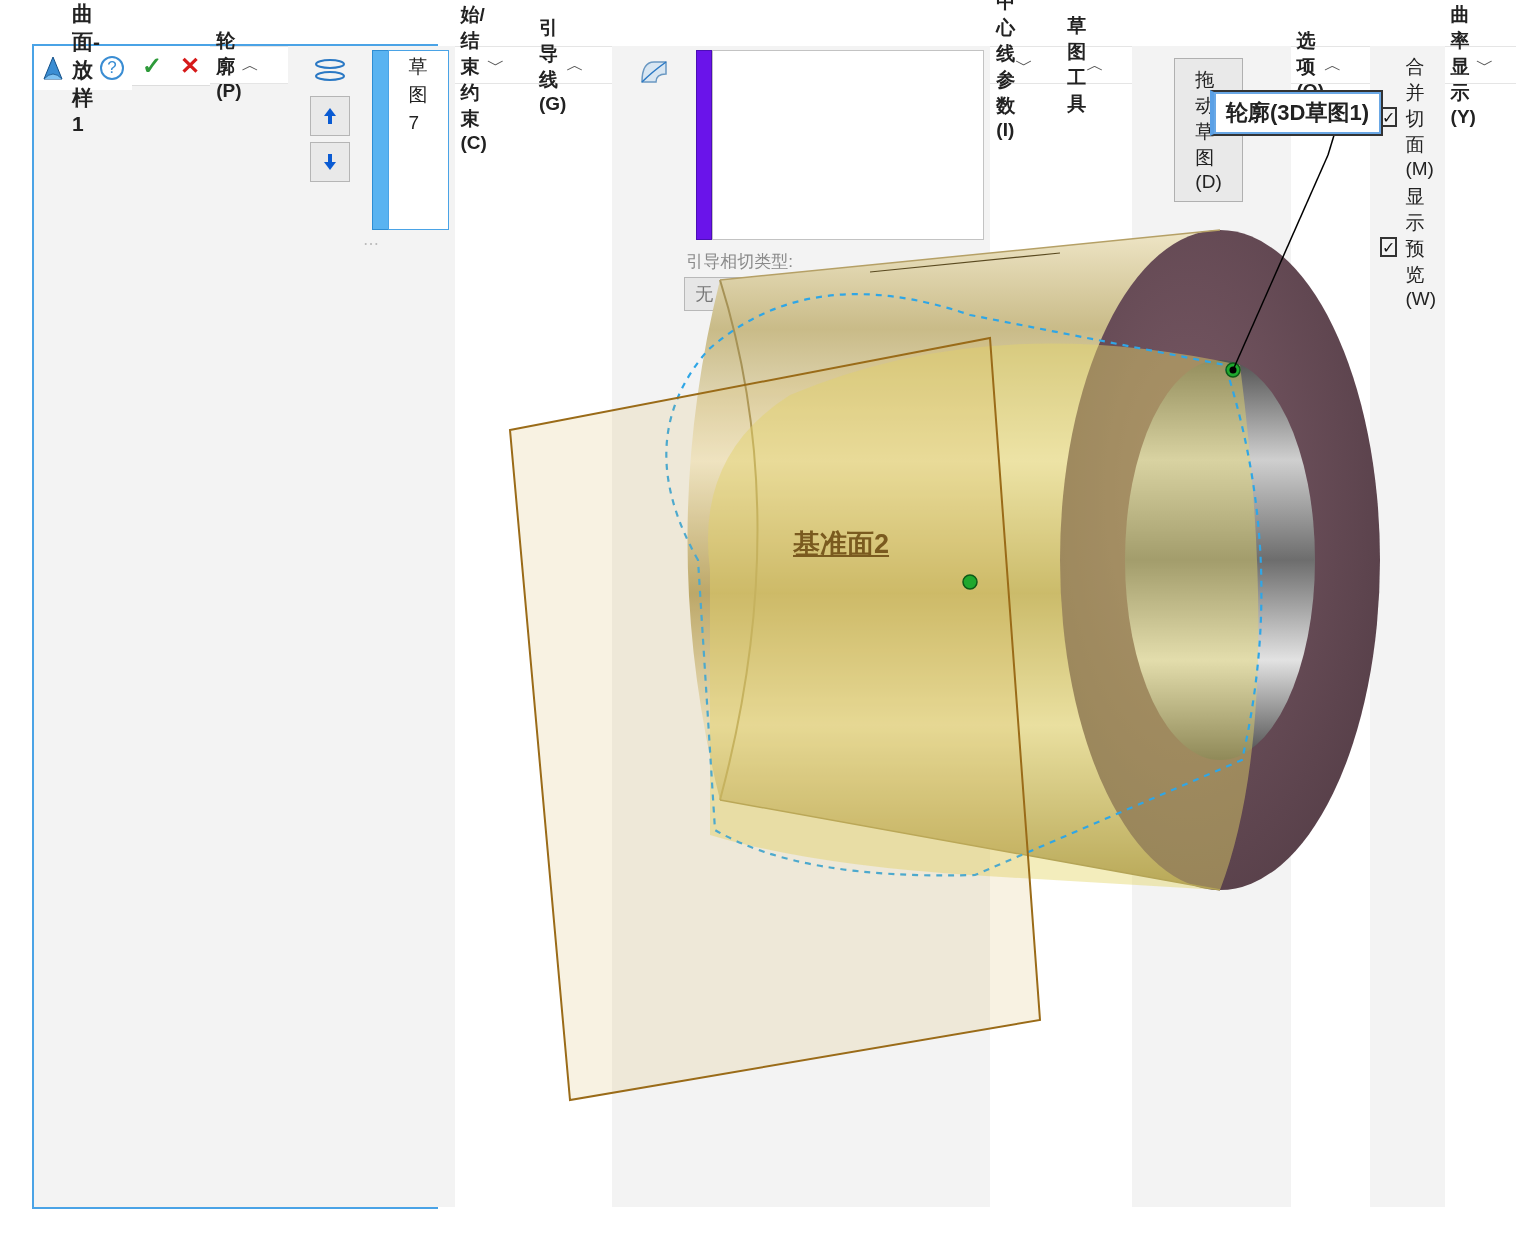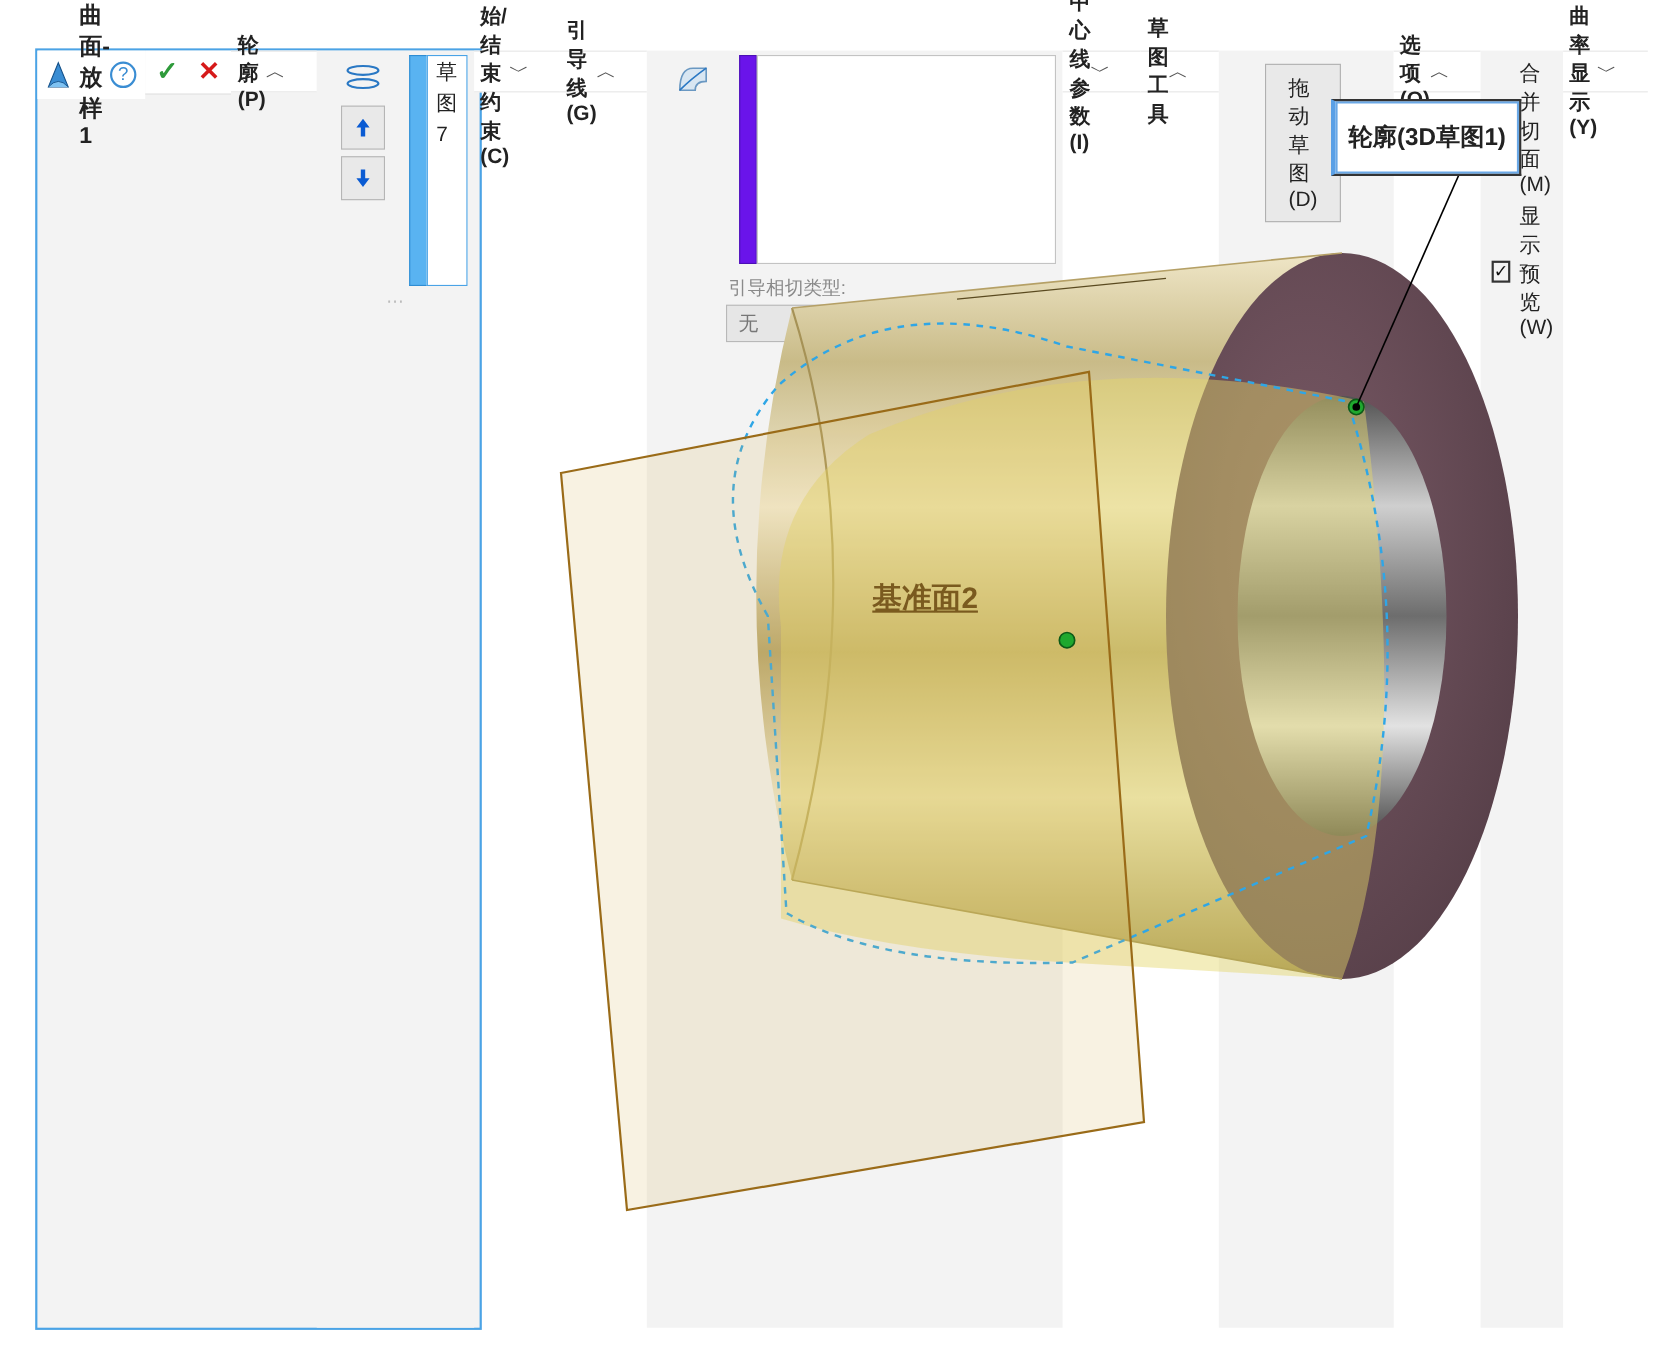--- a/index.html
+++ b/index.html
@@ -117,24 +117,24 @@
     display:flex;
   }
   .profiles-handle {
     width: 16px;
     background: #59b3f1;
     border: 1px solid #2e8dd3;
     border-right: none;
   }
   .profiles-list {
     flex: 1;
-    height: 210px;
+    height: 180px;
     border: 1px solid #4aa3e6;
     background: #ffffff;
-    padding: 2px 8px;
+    padding: 2px 20px;
     font-size: 19px;
     line-height: 28px;
     color: #222;
   }
   .grip {
     display:flex; justify-content:center;
     margin-top: 4px;
     color: #bbb;
     font-size: 16px;
   }
@@ -207,21 +207,21 @@
   
   .viewport {
     position:absolute;
     left: 450px; top: 0;
     right: 0; bottom: 0;
   }
 
   .callout-box {
     position:absolute;
     left: 1210px; top: 90px;
-    padding: 18px 12px;
+    padding: 6px 12px;
     border: 2px solid #333;
     background: #ffffff;
     font-size: 22px;
     font-weight: 600;
     box-shadow: 0 0 0 2px #6aa8e6 inset, 0 0 0 3px rgba(0,0,0,0);
     border-left: 4px solid #5aa0e6;
   }
   .datum-label {
     position:absolute;
     left: 793px; top: 526px;

